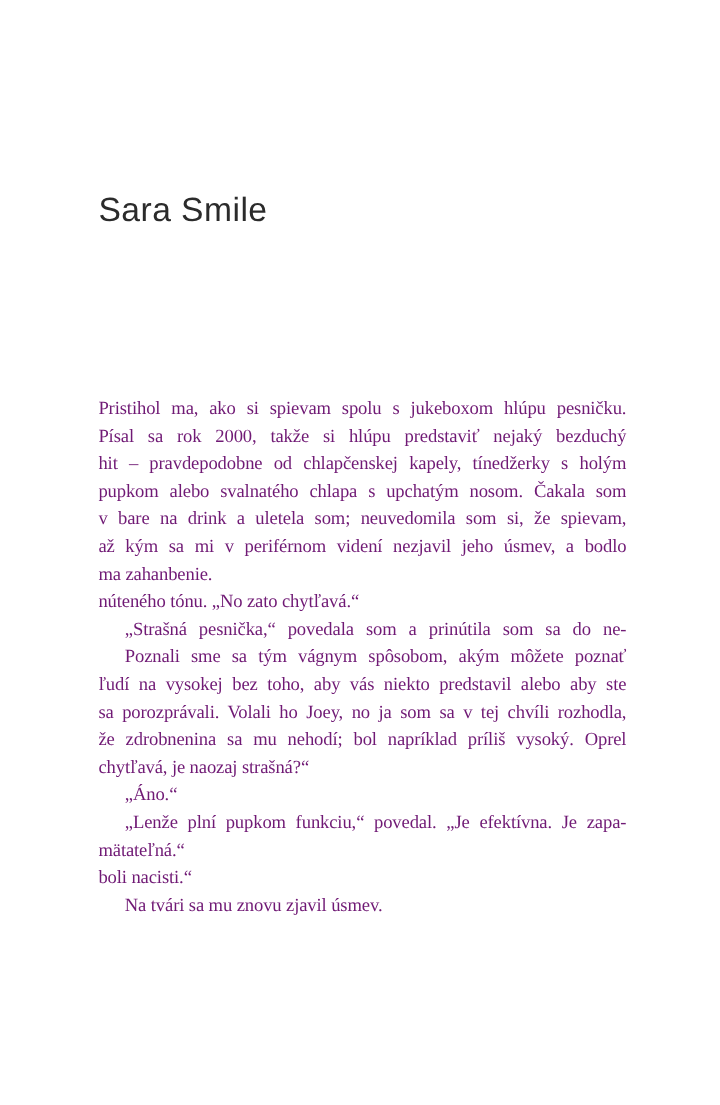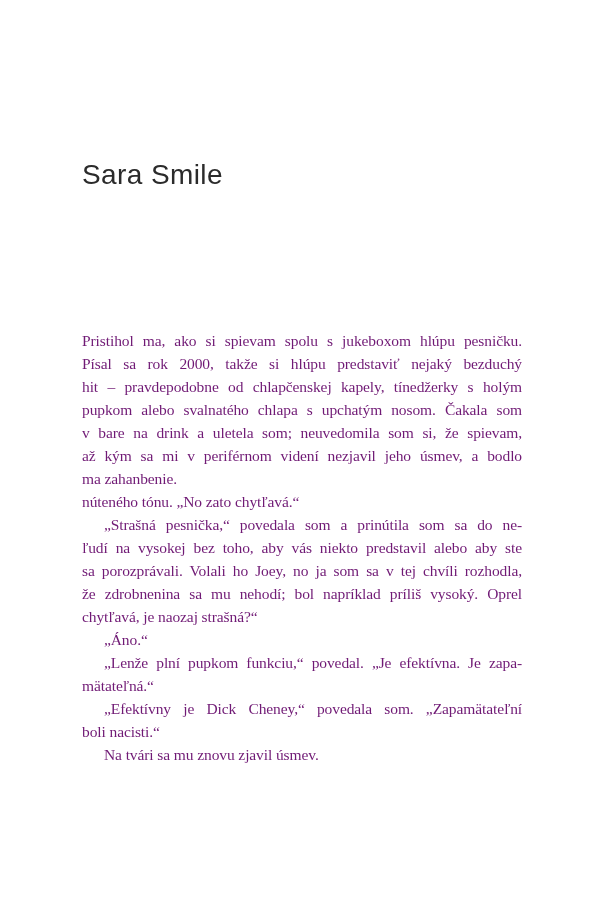--- a/index.html
+++ b/index.html
@@ -79,37 +79,37 @@
       <div class="line j">až kým sa mi v periférnom videní nezjavil jeho úsmev, a bodlo</div>
       <div class="line l">ma zahanbenie.</div>
     </div>
 
     <div class="para">
       <div class="line l">núteného tónu. „No zato chytľavá.“</div>
       <div class="line j i">„Strašná pesnička,“ povedala som a prinútila som sa do ne-</div>
     </div>
 
     <div class="para">
+      <div class="line j i">Poznali sme sa tým vágnym spôsobom, akým môžete poznať</div>
       <div class="line j">ľudí na vysokej bez toho, aby vás niekto predstavil alebo aby ste</div>
       <div class="line j">sa porozprávali. Volali ho Joey, no ja som sa v tej chvíli rozhodla,</div>
       <div class="line j">že zdrobnenina sa mu nehodí; bol napríklad príliš vysoký. Oprel</div>
       <div class="line l">chytľavá, je naozaj strašná?“</div>
     </div>
 
     <div class="para">
       <div class="line l i">„Áno.“</div>
     </div>
 
     <div class="para">
       <div class="line j i">„Lenže plní pupkom funkciu,“ povedal. „Je efektívna. Je zapa-</div>
       <div class="line l">mätateľná.“</div>
     </div>
 
     <div class="para">
-      <div class="line j i">„Efektívny je Dick Cheney,“ povedala som. „Zapamätateľní</div>
       <div class="line l">boli nacisti.“</div>
     </div>
 
     <div class="para">
       <div class="line l i">Na tvári sa mu znovu zjavil úsmev.</div>
     </div>
 
   </div>
 </div>
 

